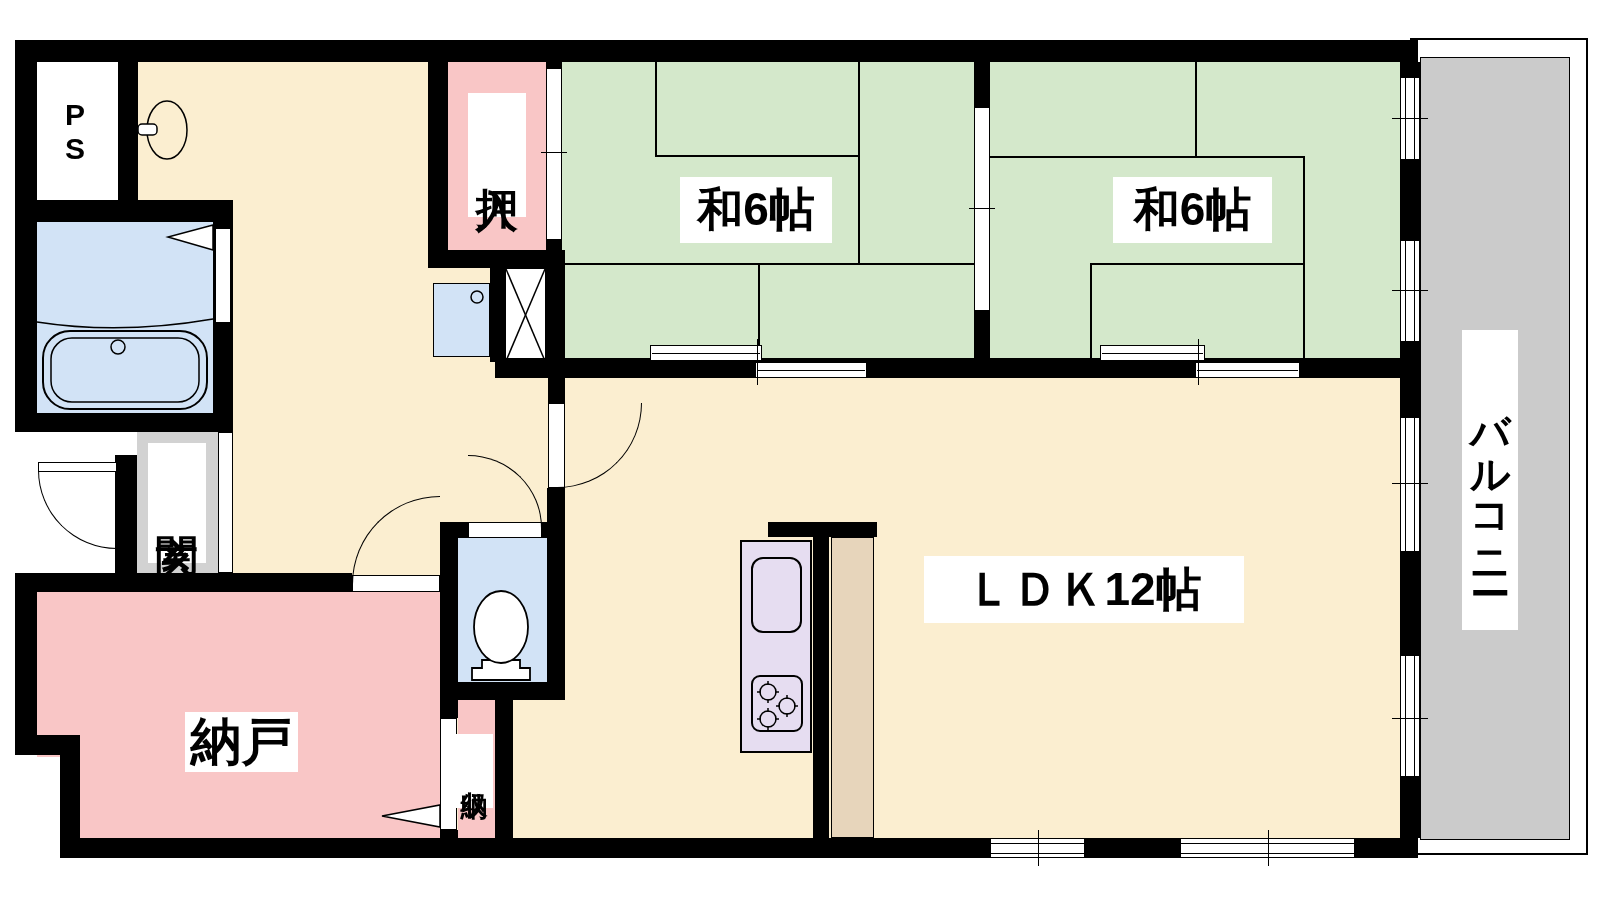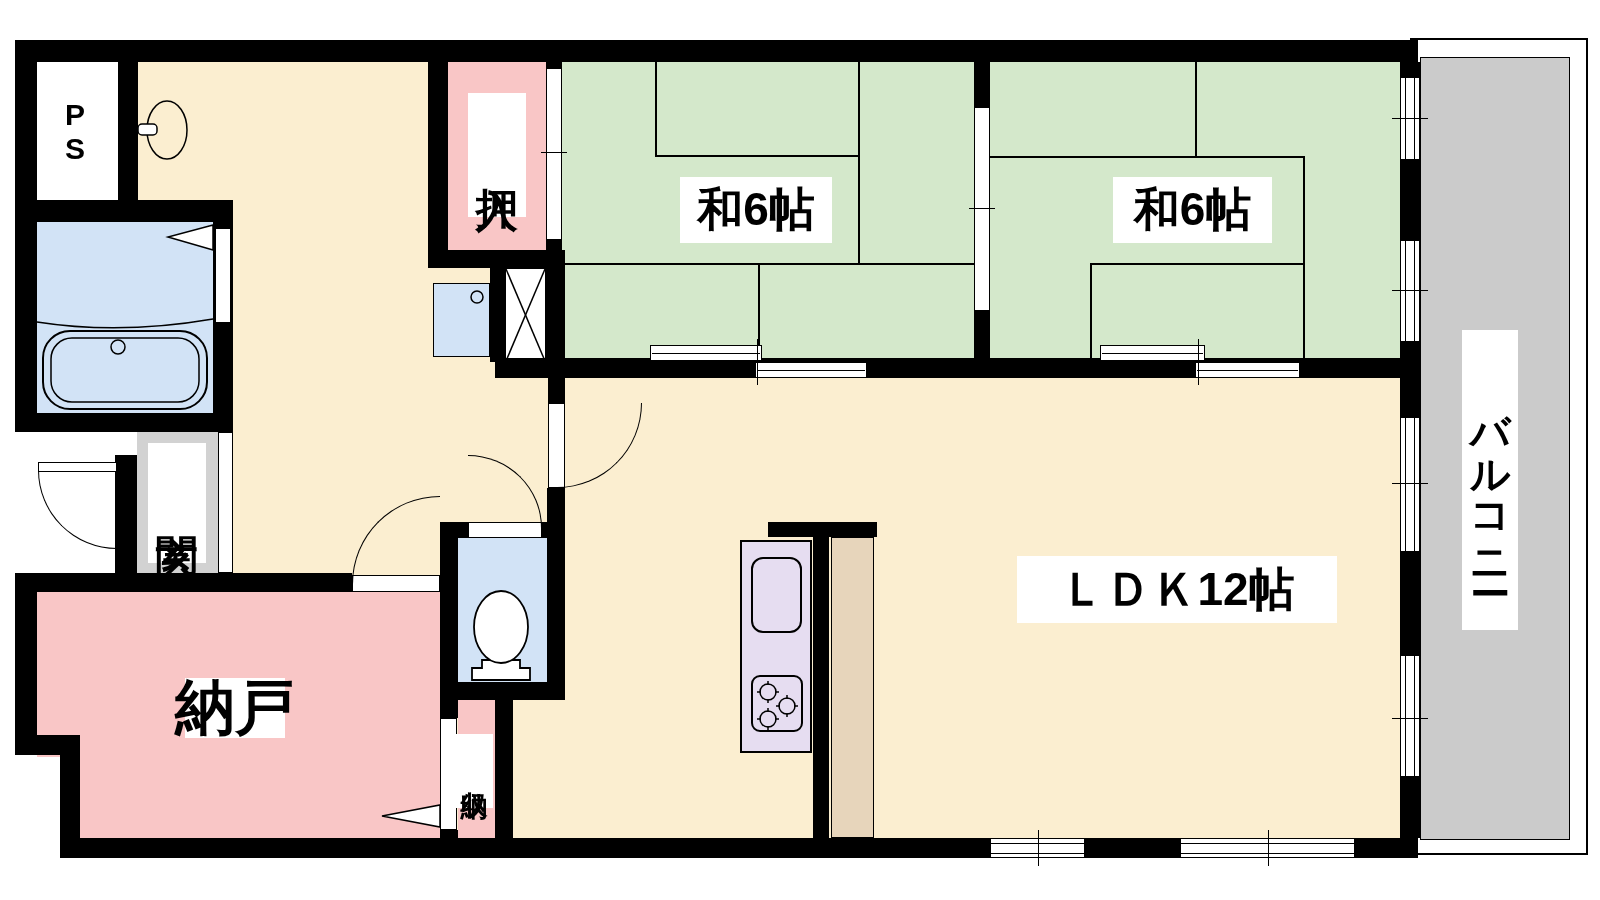--- a/index.html
+++ b/index.html
@@ -186,18 +186,18 @@
       </g>
     </g>
     <polygon points="440,805 440,827 382,816" fill="#fff" stroke="#000" stroke-width="1.5"></polygon>
   </svg>
 
   <div class="lbl vert" style="left:46px;top:88px;width:58px;height:88px;font-size:30px;">PS</div>
   <div class="lbl vert" style="left:468px;top:93px;width:58px;height:124px;font-size:42px;">押入</div>
   <div class="lbl" style="left:680px;top:177px;width:152px;height:66px;font-size:46px;">和6帖</div>
   <div class="lbl" style="left:1113px;top:177px;width:159px;height:66px;font-size:46px;">和6帖</div>
   <div class="lbl vert" style="left:1462px;top:330px;width:56px;height:300px;font-size:40px;">バルコニー</div>
-  <div class="lbl" style="left:1017px;top:556px;width:320px;height:67px;font-size:46px;">ＬＤＫ12帖</div>
+  <div class="lbl" style="left:924px;top:556px;width:320px;height:67px;font-size:46px;">ＬＤＫ12帖</div>
   <div class="lbl vert" style="left:148px;top:443px;width:58px;height:120px;font-size:42px;">玄関</div>
-  <div class="lbl" style="left:185px;top:678px;width:100px;height:60px;font-size:60px;">納戸</div>
+  <div class="lbl" style="left:185px;top:712px;width:113px;height:60px;font-size:51px;">納戸</div>
   <div class="lbl vert" style="left:455px;top:734px;width:38px;height:74px;font-size:27px;">収納</div>
 
 </div>
 
 </body></html>

